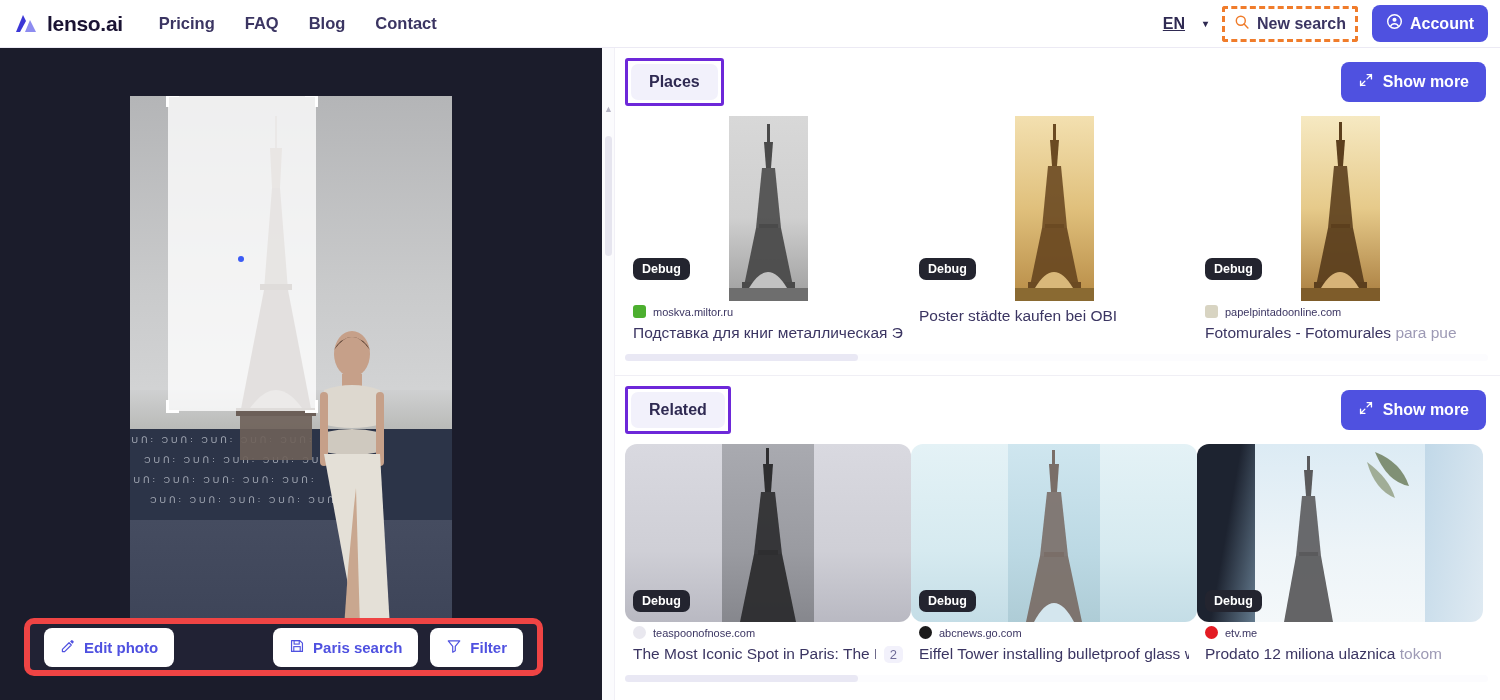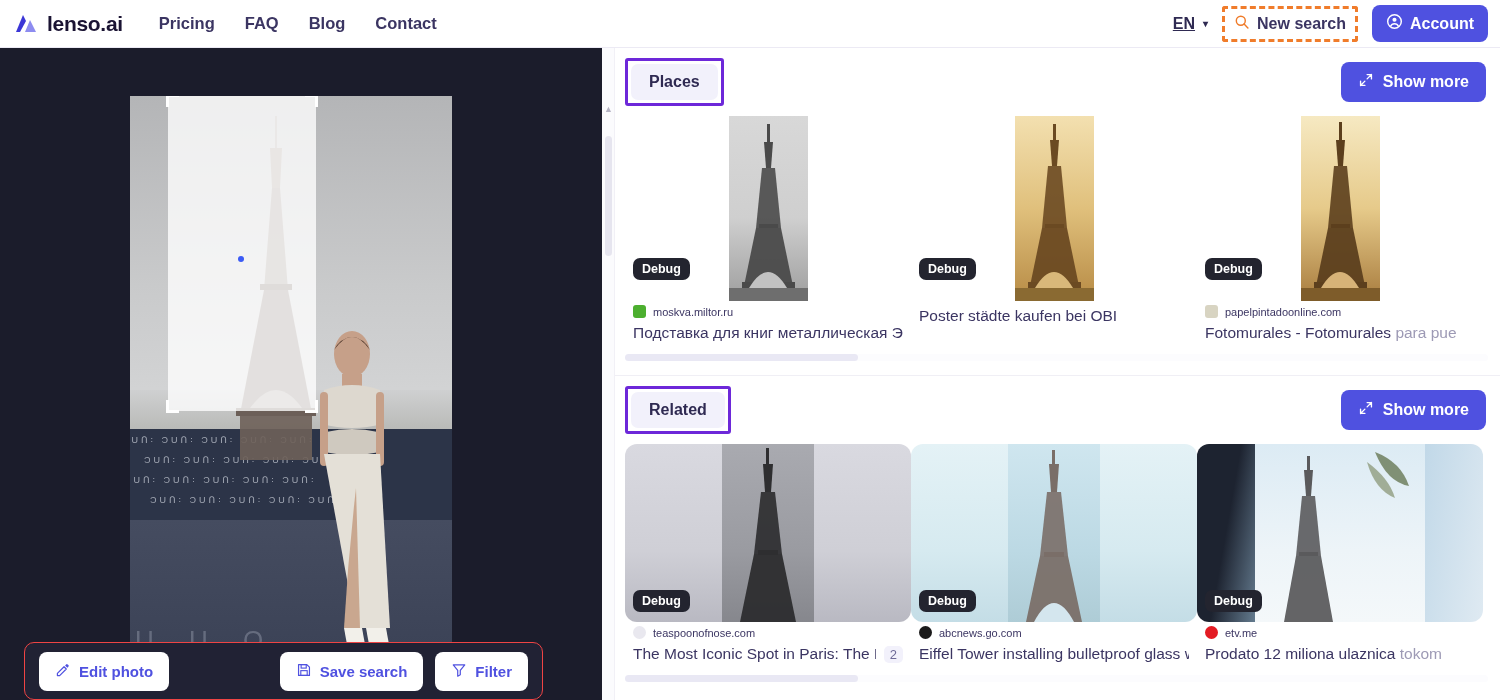--- a/index.html
+++ b/index.html
@@ -27,21 +27,21 @@
   .nav { display: flex; align-items: center; gap: 30px; margin-left: 36px; }
   .nav-link {
     font-size: 16.5px; font-weight: bold; color: #3b3562;
     cursor: pointer; white-space: nowrap;
   }
   .header-right {
     margin-left: auto; display: flex; align-items: center; gap: 14px;
     margin-right: 12px;
   }
   .lang {
-    display: flex; align-items: center; gap: 8px;
+    display: flex; align-items: center; gap: 18px;
     font-size: 16px; font-weight: bold; color: #2f2a52; cursor: pointer;
   }
   .lang-text { text-decoration: underline; }
   .caret { font-size: 10px; color: #2f2a52; }
   .new-search-wrap {
     position: relative;
     padding: 5px 9px;
     border: 3px dashed #f07c2b;
     border-radius: 3px;
   }
@@ -118,23 +118,23 @@
   }
   .sel-dot {
     position: absolute; width: 6px; height: 6px; border-radius: 50%;
     background: #3b5bf5;
   }
   .getty {
     position: absolute; left: 4px; bottom: 4px;
     font-size: 7px; color: #c9cbd0; opacity: .75;
   }
   .bottom-bar {
-    position: absolute; left: 24px; bottom: 0;
+    position: absolute; left: 24px; bottom: 24px;
     width: 519px; height: 58px;
-    border: 1px solid #ef4444;
+    border: 6px solid #ef4444;
     border-radius: 10px;
     background: #212234;
     display: flex; align-items: center;
     padding: 0 14px;
   }
   .pill-btn {
     display: flex; align-items: center; gap: 8px;
     background: #ffffff; color: #4f51e0;
     font-size: 15px; font-weight: bold;
     border: none; border-radius: 8px;
@@ -388,21 +388,21 @@
 
     <div class="bar-right">
       <button class="pill-btn">
         <span>
           <svg viewBox="0 0 20 20" width="16" height="16">
             <path d="M3.2 3.2h10.3L16.8 6.5v10.3H3.2z" fill="none" stroke="#4f51e0" stroke-width="1.5" stroke-linejoin="round"></path>
             <rect x="6.4" y="3.2" width="6.4" height="4.4" fill="none" stroke="#4f51e0" stroke-width="1.4"></rect>
             <rect x="6" y="10.8" width="8" height="6" fill="none" stroke="#4f51e0" stroke-width="1.4"></rect>
           </svg>
         </span>
-        <span>Save search</span>
+        <span>Paris search</span>
       </button>
 
       <button class="pill-btn">
         <span>
           <svg viewBox="0 0 20 20" width="16" height="16">
             <path d="M2.8 3.6h14.4L11.6 10.6v5.4l-3.2 1.8v-7.2z" fill="none" stroke="#4f51e0" stroke-width="1.5" stroke-linejoin="round"></path>
           </svg>
         </span>
         <span>Filter</span>
       </button>

